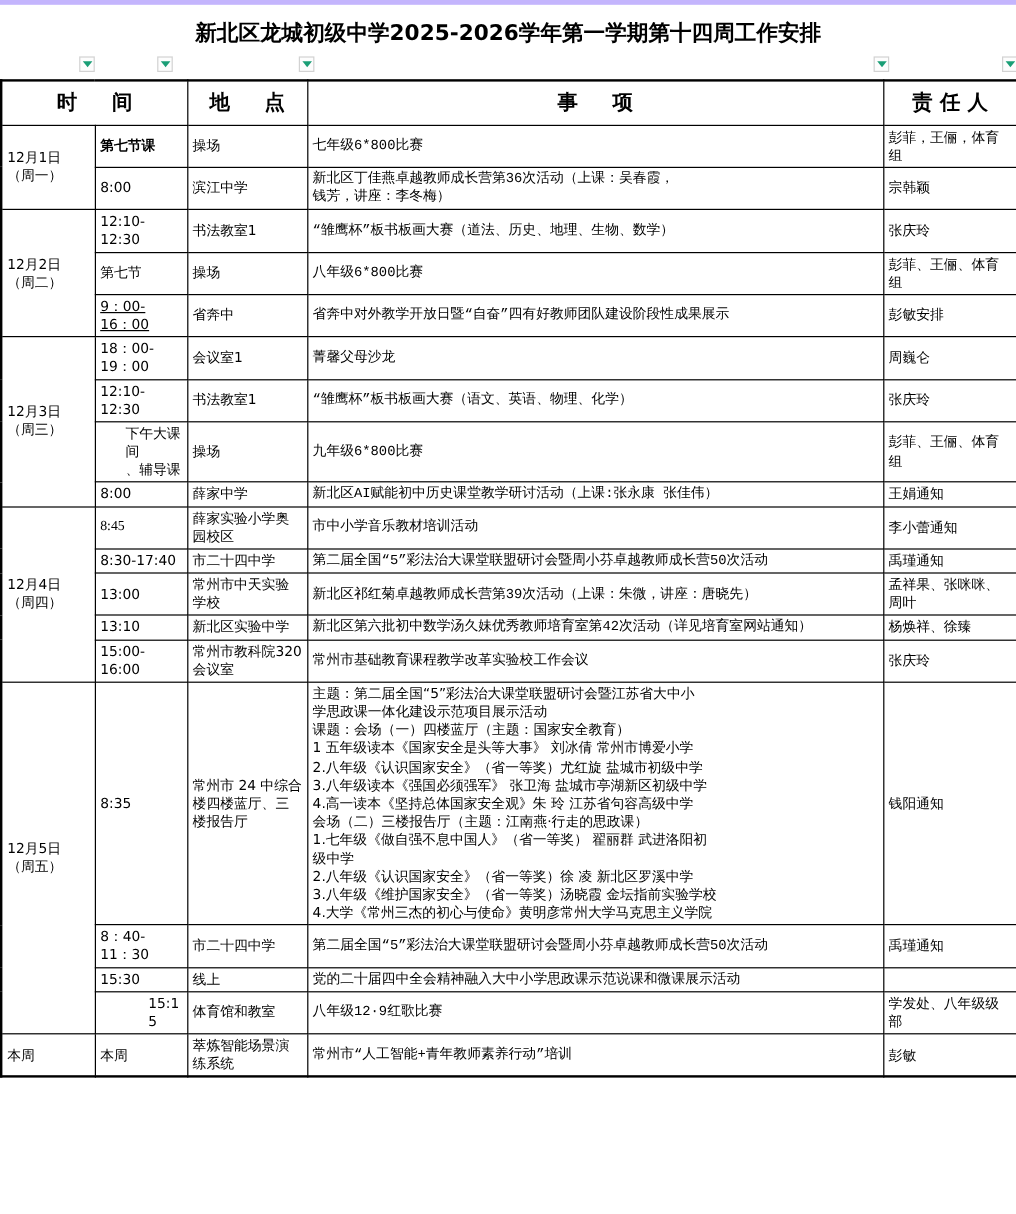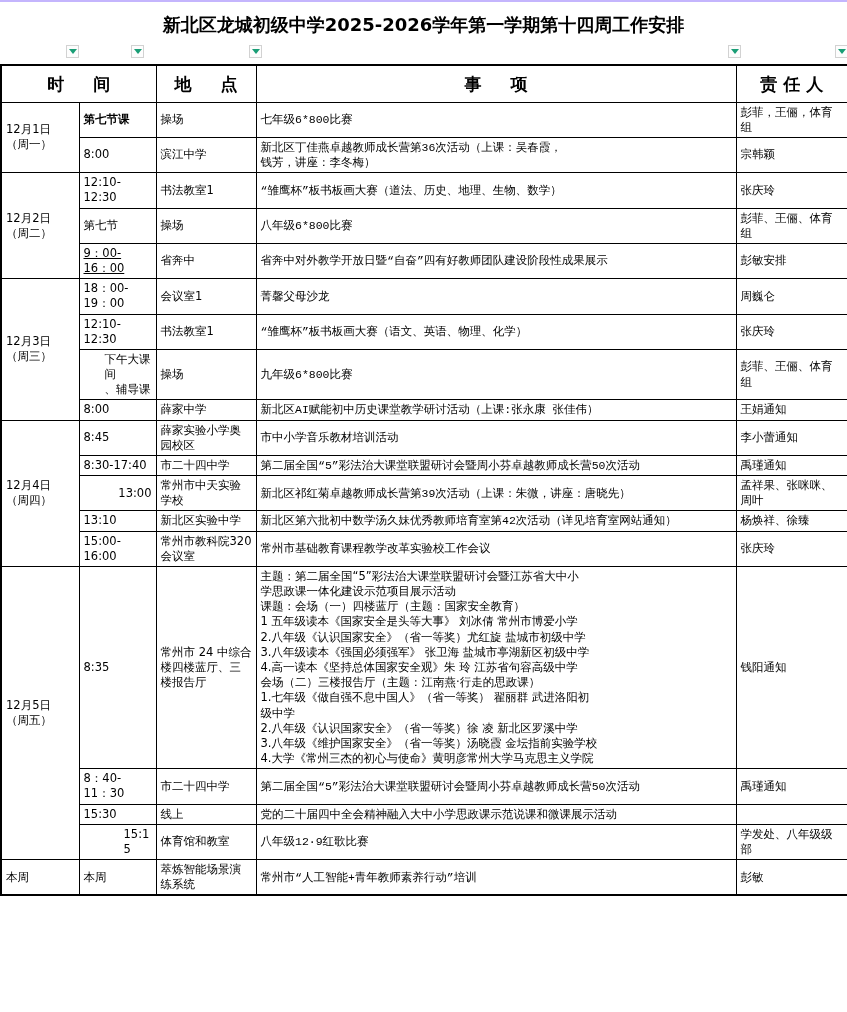--- a/index.html
+++ b/index.html
@@ -12,21 +12,21 @@
     height: 1012px;
     font-family: "DejaVu Sans", "Liberation Sans", sans-serif;
     color: #000000;
     overflow: hidden;
   }
   .sheet {
     position: relative;
     width: 847px;
     height: 800px;
     box-sizing: border-box;
-    border-top: 2px solid #c4b5fd;
+    border-top: 4px solid #c4b5fd;
   }
   .title-band {
     height: 42px;
     display: flex;
     align-items: center;
     justify-content: center;
     padding-top: 4px;
     box-sizing: border-box;
   }
   .title-text {
@@ -236,33 +236,33 @@
         </tr>
         <tr>
           <td class="timecell" style="white-space: pre-line;">8:00</td>
           <td class="placecell">薛家中学</td>
           <td class="itemcell">新北区AI赋能初中历史课堂教学研讨活动（上课:张永康 张佳伟）</td>
           <td class="rescell">王娟通知</td>
         </tr>
         <tr>
           <td class="daycell" rowspan="5" style="white-space: pre-line;">12月4日
 （周四）</td>
-          <td class="timecell" style="white-space: pre-line;">8:45</td>
+          <td class="timecell" style="white-space: pre-line; font-family: Liberation Serif, serif;">8:45</td>
           <td class="placecell">薛家实验小学奥园校区</td>
           <td class="itemcell">市中小学音乐教材培训活动</td>
           <td class="rescell">李小蕾通知</td>
         </tr>
         <tr>
           <td class="timecell" style="white-space: pre-line;">8:30-17:40</td>
           <td class="placecell">市二十四中学</td>
           <td class="itemcell">第二届全国“5”彩法治大课堂联盟研讨会暨周小芬卓越教师成长营50次活动</td>
           <td class="rescell">禹瑾通知</td>
         </tr>
         <tr>
-          <td class="timecell" style="white-space: pre-line; text-align: right;">13:00</td>
+          <td class="timecell" style="white-space: pre-line;">13:00</td>
           <td class="placecell">常州市中天实验学校</td>
           <td class="itemcell">新北区祁红菊卓越教师成长营第39次活动（上课：朱微，讲座：唐晓先）</td>
           <td class="rescell">孟祥果、张咪咪、周叶</td>
         </tr>
         <tr>
           <td class="timecell" style="white-space: pre-line;">13:10</td>
           <td class="placecell">新北区实验中学</td>
           <td class="itemcell">新北区第六批初中数学汤久妹优秀教师培育室第42次活动（详见培育室网站通知）</td>
           <td class="rescell">杨焕祥、徐臻</td>
         </tr>

